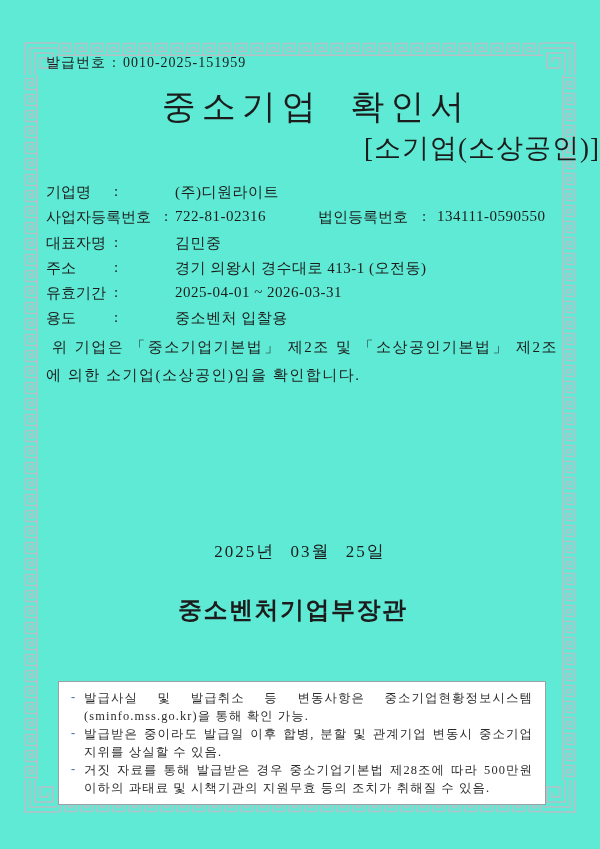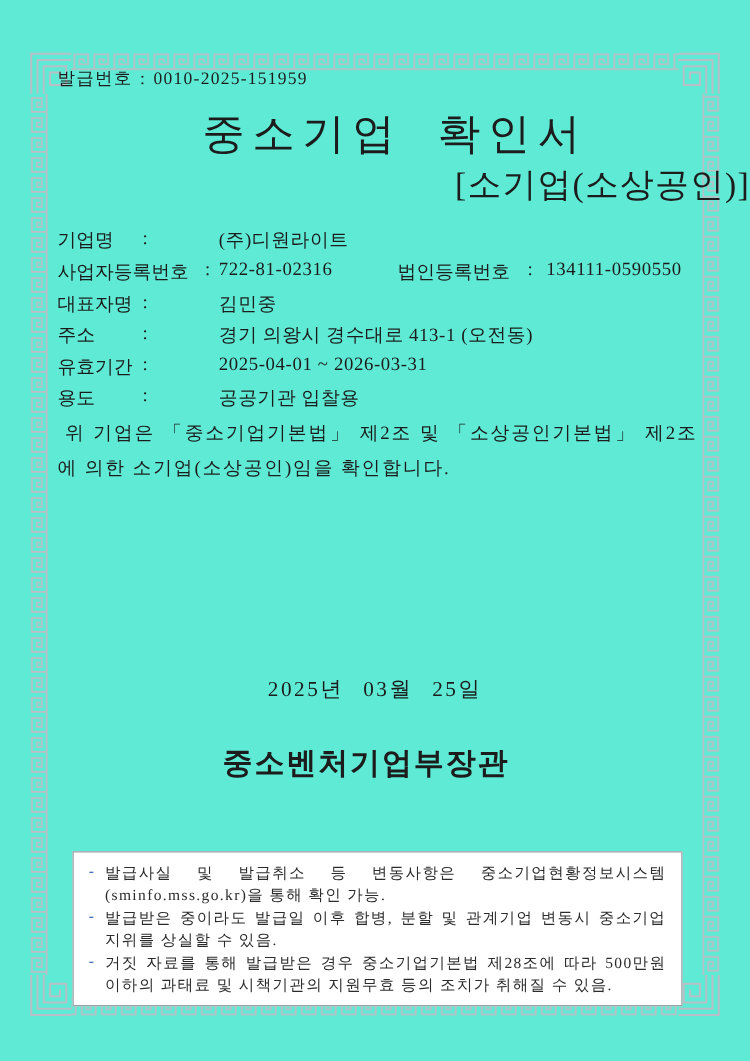--- a/index.html
+++ b/index.html
@@ -119,21 +119,21 @@
       <span class="fvalue">경기 의왕시 경수대로 413-1 (오전동)</span>
     </div>
     <div class="frow">
       <span class="flabel">유효기간</span>
       <span class="fcolon">:</span>
       <span class="fvalue">2025-04-01 ~ 2026-03-31</span>
     </div>
     <div class="frow">
       <span class="flabel">용도</span>
       <span class="fcolon">:</span>
-      <span class="fvalue">공공기관 입찰용</span>
+      <span class="fvalue">중소벤처 입찰용</span>
     </div>
   </div>
 
   <div class="body-text">위 기업은 「중소기업기본법」 제2조 및 「소상공인기본법」 제2조에 의한 소기업(소상공인)임을 확인합니다.</div>
 
   <div class="date-line">2025년 03월 25일</div>
 
   <div class="issuer">중소벤처기업부장관</div>
 
   <div class="notes">

